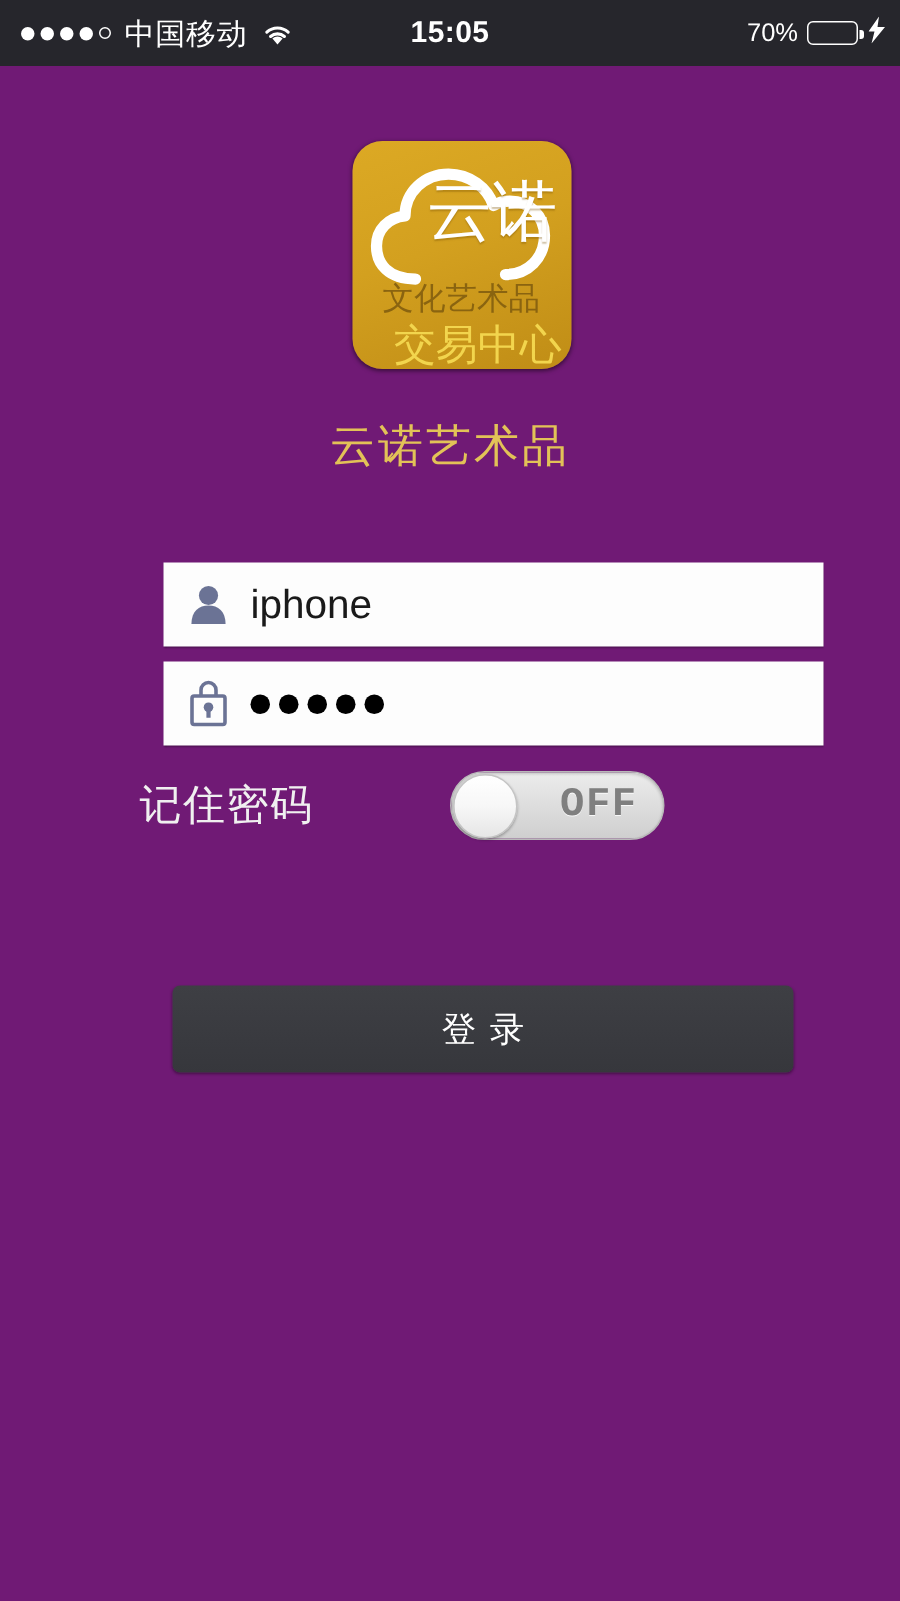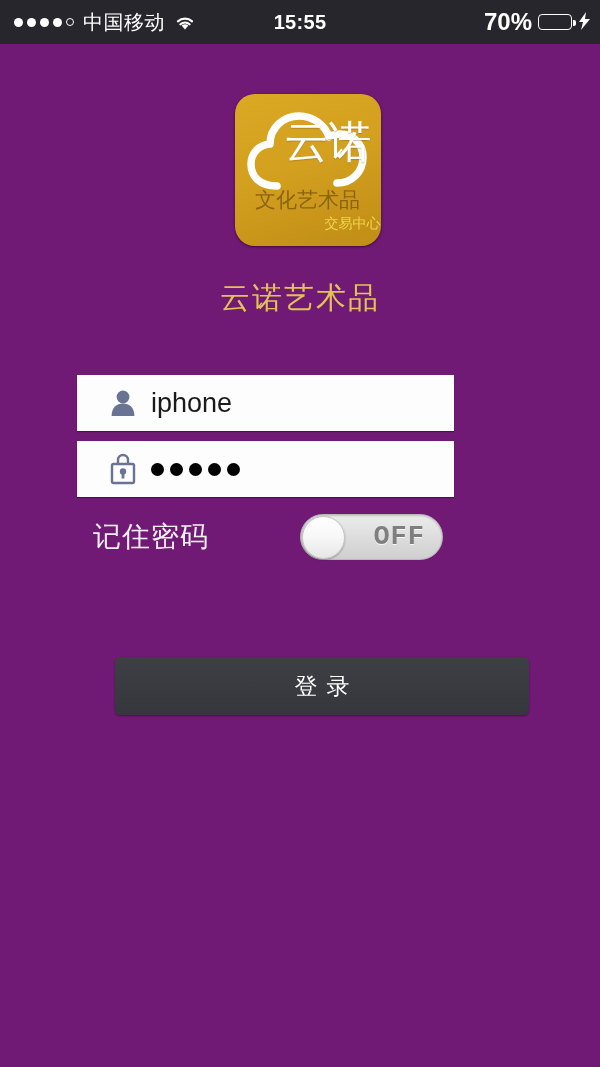--- a/index.html
+++ b/index.html
@@ -70,22 +70,22 @@
     letter-spacing: 0.3px;
   }
   .sb-right {
     position: absolute;
     right: 10px;
     display: flex;
     align-items: center;
     gap: 6px;
   }
   .batt-pct {
-    font-size: 24px;
-    font-weight: 700;
+    font-size: 17px;
+    font-weight: 400;
   }
   .batt {
     position: relative;
     width: 34px; height: 16px;
     border: 1.8px solid #ffffff;
     border-radius: 4px;
     box-sizing: border-box;
     padding: 1.6px;
   }
   .batt::after {
@@ -153,22 +153,22 @@
     line-height: 1;
     color: #8a6410;
     font-weight: 500;
     letter-spacing: 0px;
     font-family: Liberation Sans, sans-serif;
   }
   .logo-sub2 {
     position: absolute;
     top: 122px;
     left: 0; right: 0;
-    text-align: right;
-    font-size: 14px;
+    text-align: center;
+    font-size: 28px;
     line-height: 1;
     color: #f2d54d;
     font-weight: 500;
     font-family: "DejaVu Sans", sans-serif;
     margin-left: 22px;
   }
 
   
   .app-title {
     position: absolute;
@@ -179,28 +179,28 @@
     line-height: 1;
     color: #e2c257;
     font-weight: 500;
     letter-spacing: 2px;
     font-family: "DejaVu Sans", sans-serif;
   }
 
   
   .field {
     position: absolute;
-    left: 77px;
-    width: 377px;
+    left: 109px;
+    width: 440px;
     height: 56px;
     background: #fdfdfd;
     box-sizing: border-box;
     display: flex;
     align-items: center;
-    padding-left: 30px;
+    padding-left: 14px;
     box-shadow: 0 1px 1px rgba(0,0,0,0.35);
   }
   #field-user { top: 375px; }
   #field-pass { top: 441px; }
 
   .fi-icon {
     width: 32px;
     height: 34px;
     flex: 0 0 32px;
     display: flex;
@@ -326,21 +326,21 @@
       <span class="carrier">中国移动</span>
       <span>
         <svg class="wifi-ic" viewBox="0 0 22 17">
           <path d="M11 15.6 L7.6 11.6 a5.4 5.4 0 0 1 6.8 0 Z" fill="#fff"></path>
           <path d="M3.9 7.4 a10.6 10.6 0 0 1 14.2 0" stroke="#fff" stroke-width="2.1" fill="none" stroke-linecap="round"></path>
           <path d="M6.4 10.3 a7 7 0 0 1 9.2 0" stroke="#fff" stroke-width="2.1" fill="none" stroke-linecap="round"></path>
         </svg>
       </span>
     </div>
 
-    <div class="sb-center">15:55</div>
+    <div class="sb-center">15:05</div>
 
     <div class="sb-right">
       <span class="batt-pct">70%</span>
       <span class="batt">
         <span class="batt-fill" style="width:70%"></span>
       </span>
       <span class="bolt">
         <svg width="11" height="18" viewBox="0 0 11 18">
             <path d="M7 0 L0 10 h4 l-2 8 L11 7 H6 Z" fill="#fff"></path>
           </svg>

